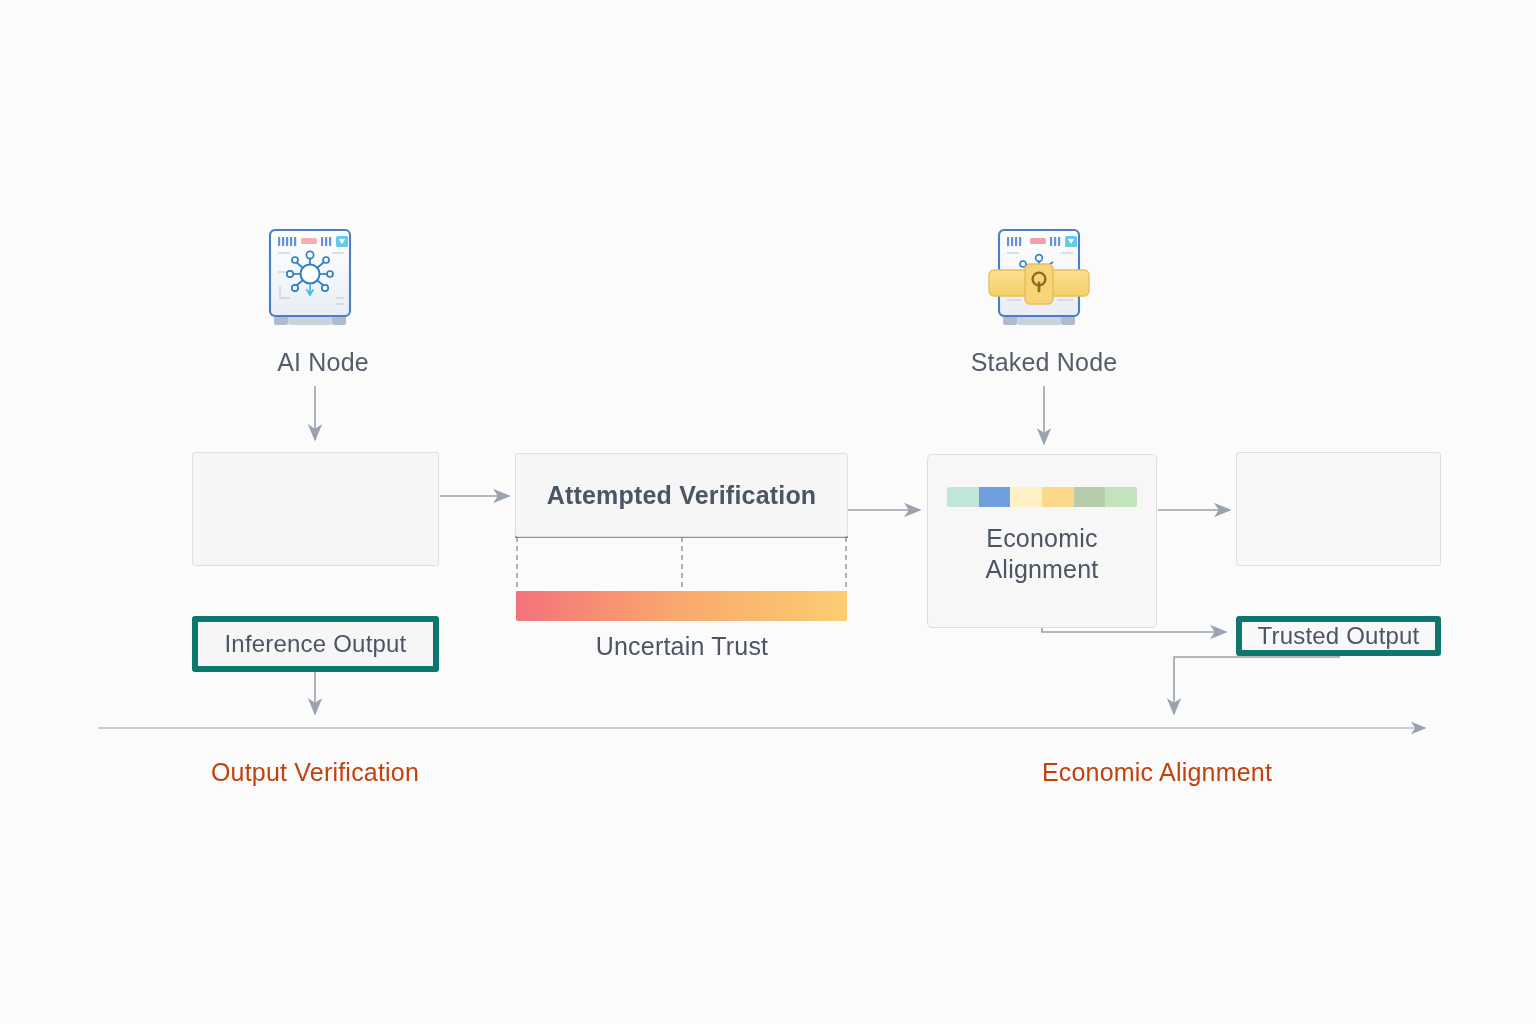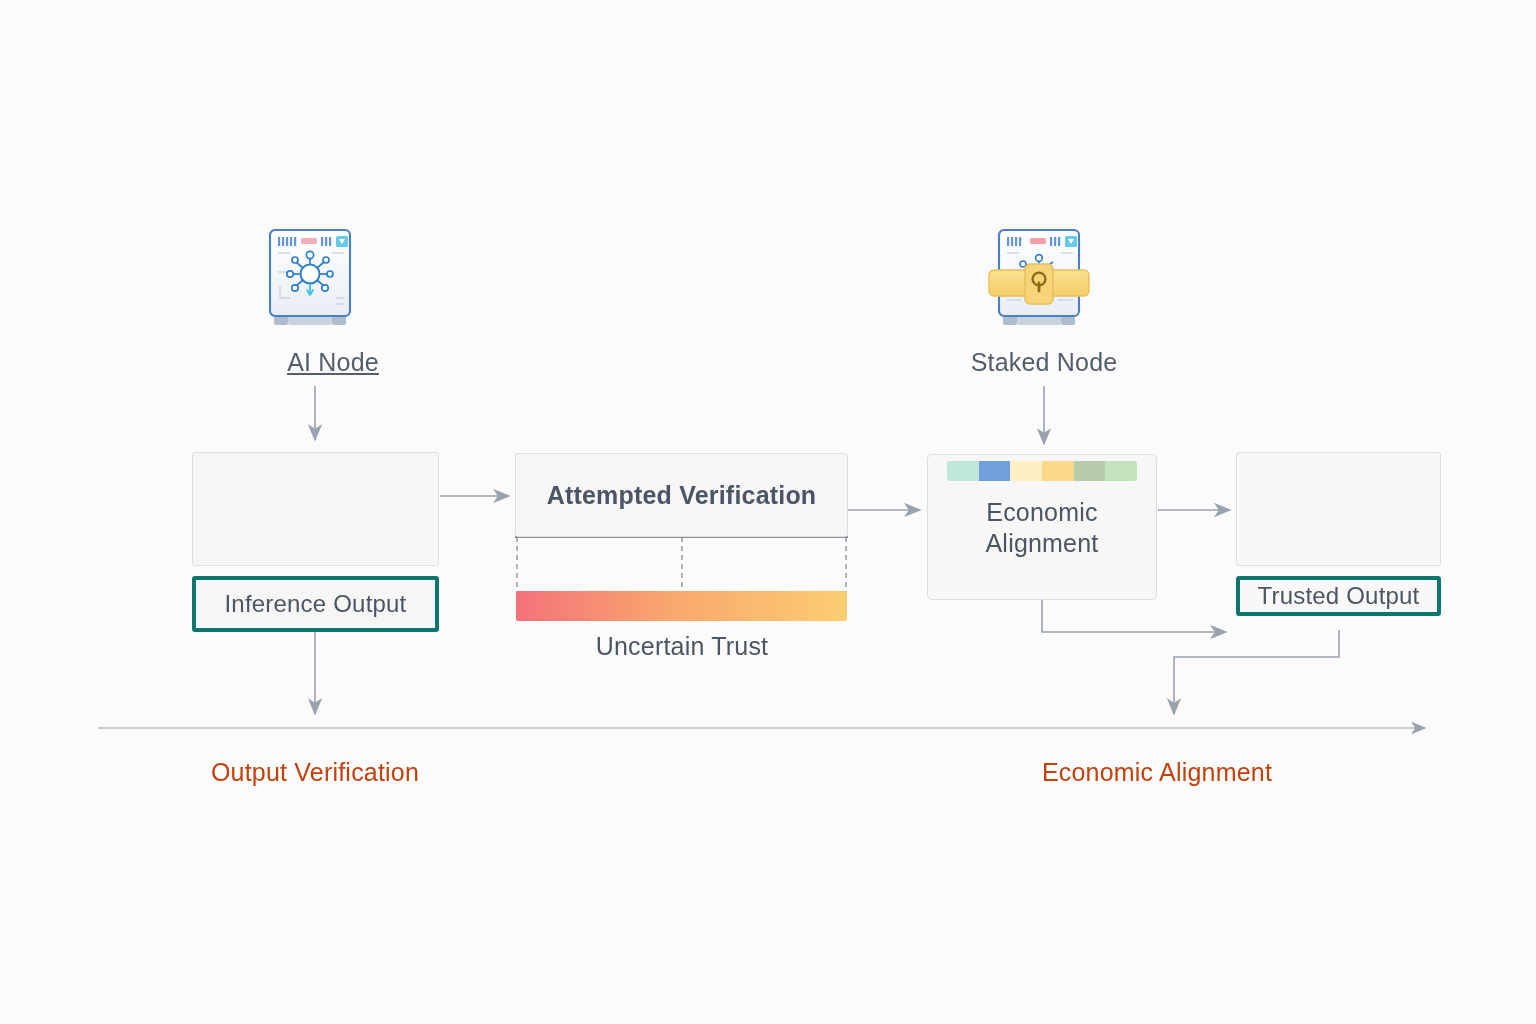--- a/index.html
+++ b/index.html
@@ -31,26 +31,27 @@
   }
   .card {
     position: absolute;
     background: #f6f6f7;
     border: 1px solid #dedfe1;
     border-radius: 3px;
   }
   .card-caption {
     position: absolute;
     background: #f6f6f7;
-    border: 4px solid #0f766e;
+    border: 6px solid #0f766e;
     border-radius: 3px;
     display: flex; align-items: center; justify-content: center;
     font-size: 24px;
     color: #4b5563;
     letter-spacing: 0.2px;
+    margin-top: 40px;
   }
   .verif-title {
     position: absolute;
     background: #f6f6f7;
     border: 1px solid #dedfe1;
     border-radius: 3px;
     display: flex; align-items: center; justify-content: center;
     font-size: 25px;
     color: #4b5563;
     letter-spacing: 0.2px;
@@ -287,37 +288,37 @@
       <ellipse cx="26" cy="22" rx="9" ry="3.6" fill="#ffffff" opacity="0.9"></ellipse>
       <path d="M5,60 L24,36 L38,52 L52,30 L77,60 Z" fill="#7da7c7"></path>
       <path d="M5,60 L21,44 L34,60 Z" fill="#3f6e95"></path>
       <path d="M44,60 L58,42 L77,60 Z" fill="#4b7ba3"></path>
       <circle cx="58" cy="45" r="20" fill="#ffffff"></circle>
       <circle cx="58" cy="45" r="17" fill="#65bd4a"></circle>
       <path d="M49,45 L56,52 L68,38" fill="none" stroke="#ffffff" stroke-width="5" stroke-linecap="round" stroke-linejoin="round"></path>
     </g>
   </svg>
 
-  <div class="node-label" style="left:233px; top:348px; width:200px;text-decoration:underline;">AI Node</div>
+  <div class="node-label" style="left:223px; top:348px; width:200px;">AI Node</div>
 
   <div class="node-label" style="left:944px; top:348px; width:200px;">Staked Node</div>
 
   <div class="card" style="left:192px; top:452px; width:247px; height:114px;"></div>
   <div class="card-caption" style="left:192px; top:576px; width:247px; height:56px;">
     <span>Inference Output</span>
   </div>
 
   <div class="verif-title" style="left:515px; top:453px; width:333px; height:84px;">
     <span>Attempted Verification</span>
   </div>
   <div class="trust-bar" style="left:516px; top:591px; width:331px; height:30px;
               background: linear-gradient(90deg, #f4727b 0%, #f9a86d 48%, #fccd72 100%);"></div>
   <div class="uncertain-label" style="left:522px; top:632px; width:320px;">Uncertain Trust</div>
 
-  <div class="econ-card" style="left:927px; top:454px; width:230px; height:146px; padding-top:6px;">
+  <div class="econ-card" style="left:927px; top:454px; width:230px; height:174px; padding-top:32px;">
     <div class="seg-bar" style="width:190px;">
       <div class="seg" style="flex:1; background:#bfe6d8;"></div>
       <div class="seg" style="flex:1; background:#6f9fdc;"></div>
       <div class="seg" style="flex:1; background:#fdf0c4;"></div>
       <div class="seg" style="flex:1; background:#fbd88a;"></div>
       <div class="seg" style="flex:1; background:#b7ccab;"></div>
       <div class="seg" style="flex:1; background:#c3e3bd;"></div>
     </div>
     <div style="margin-top:16px;">
       <div class="econ-title">Economic</div>

